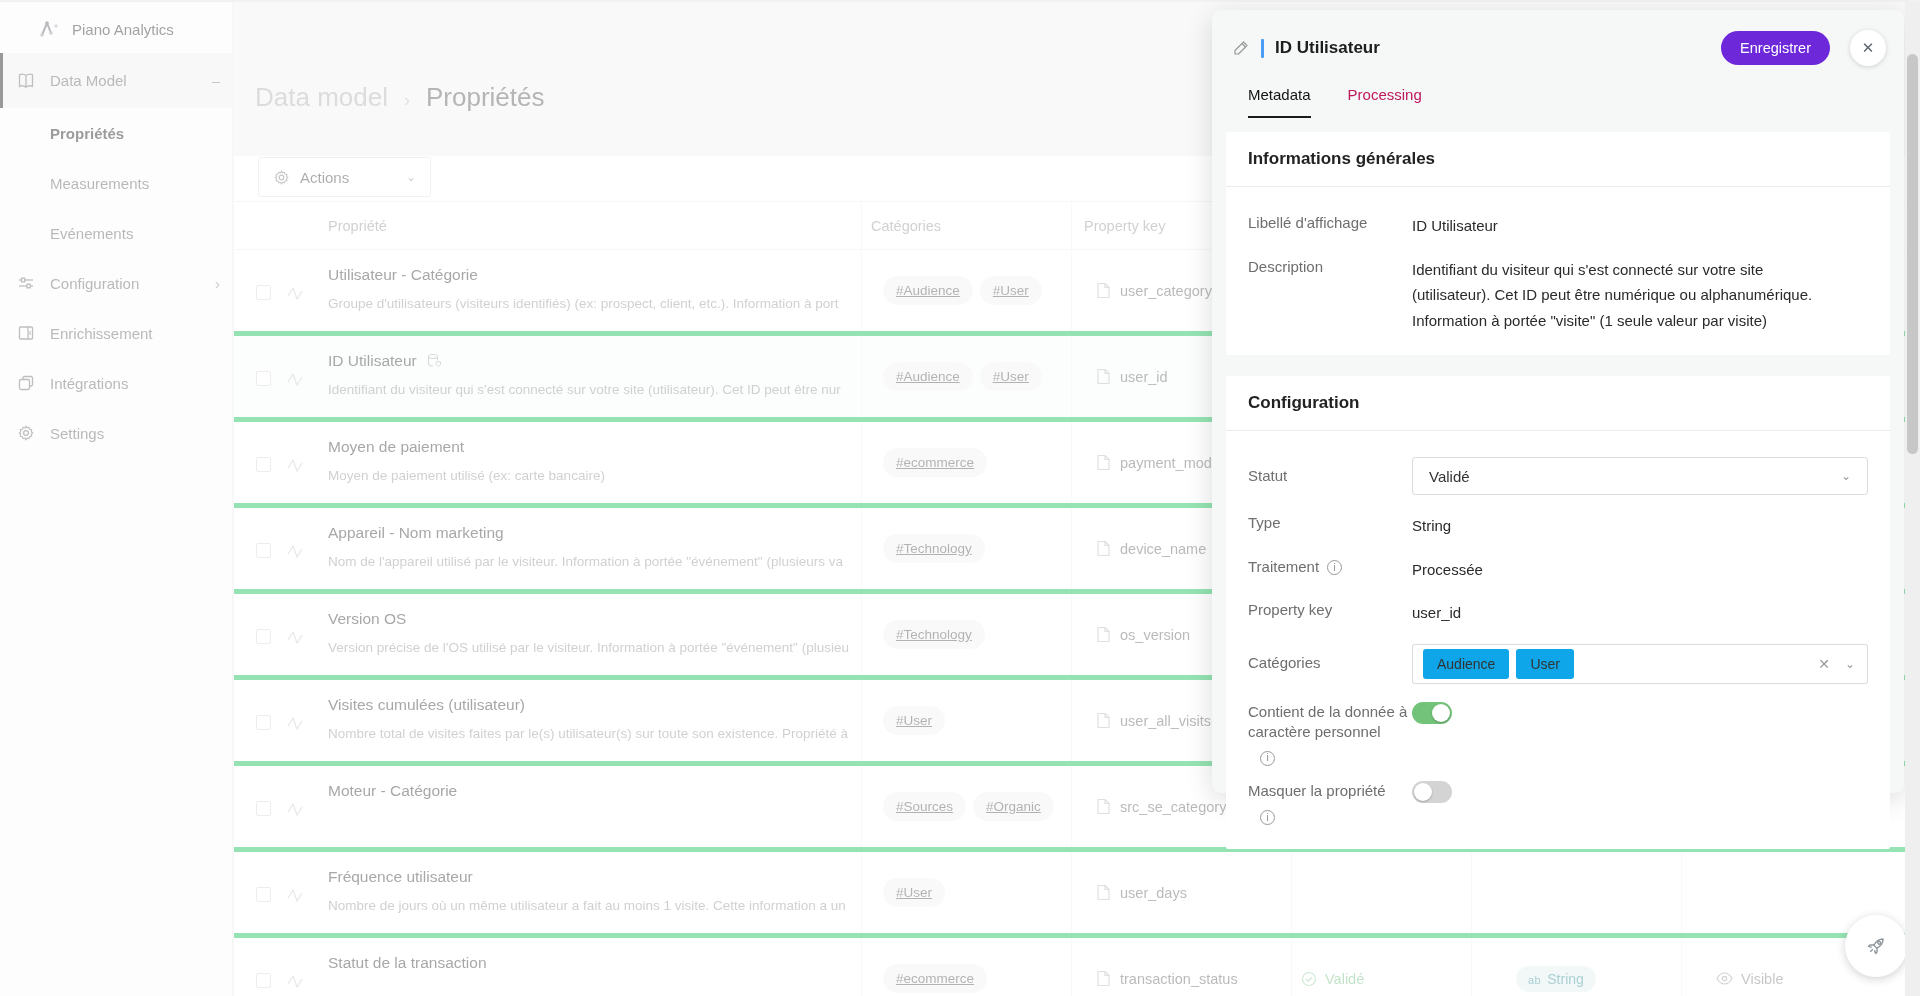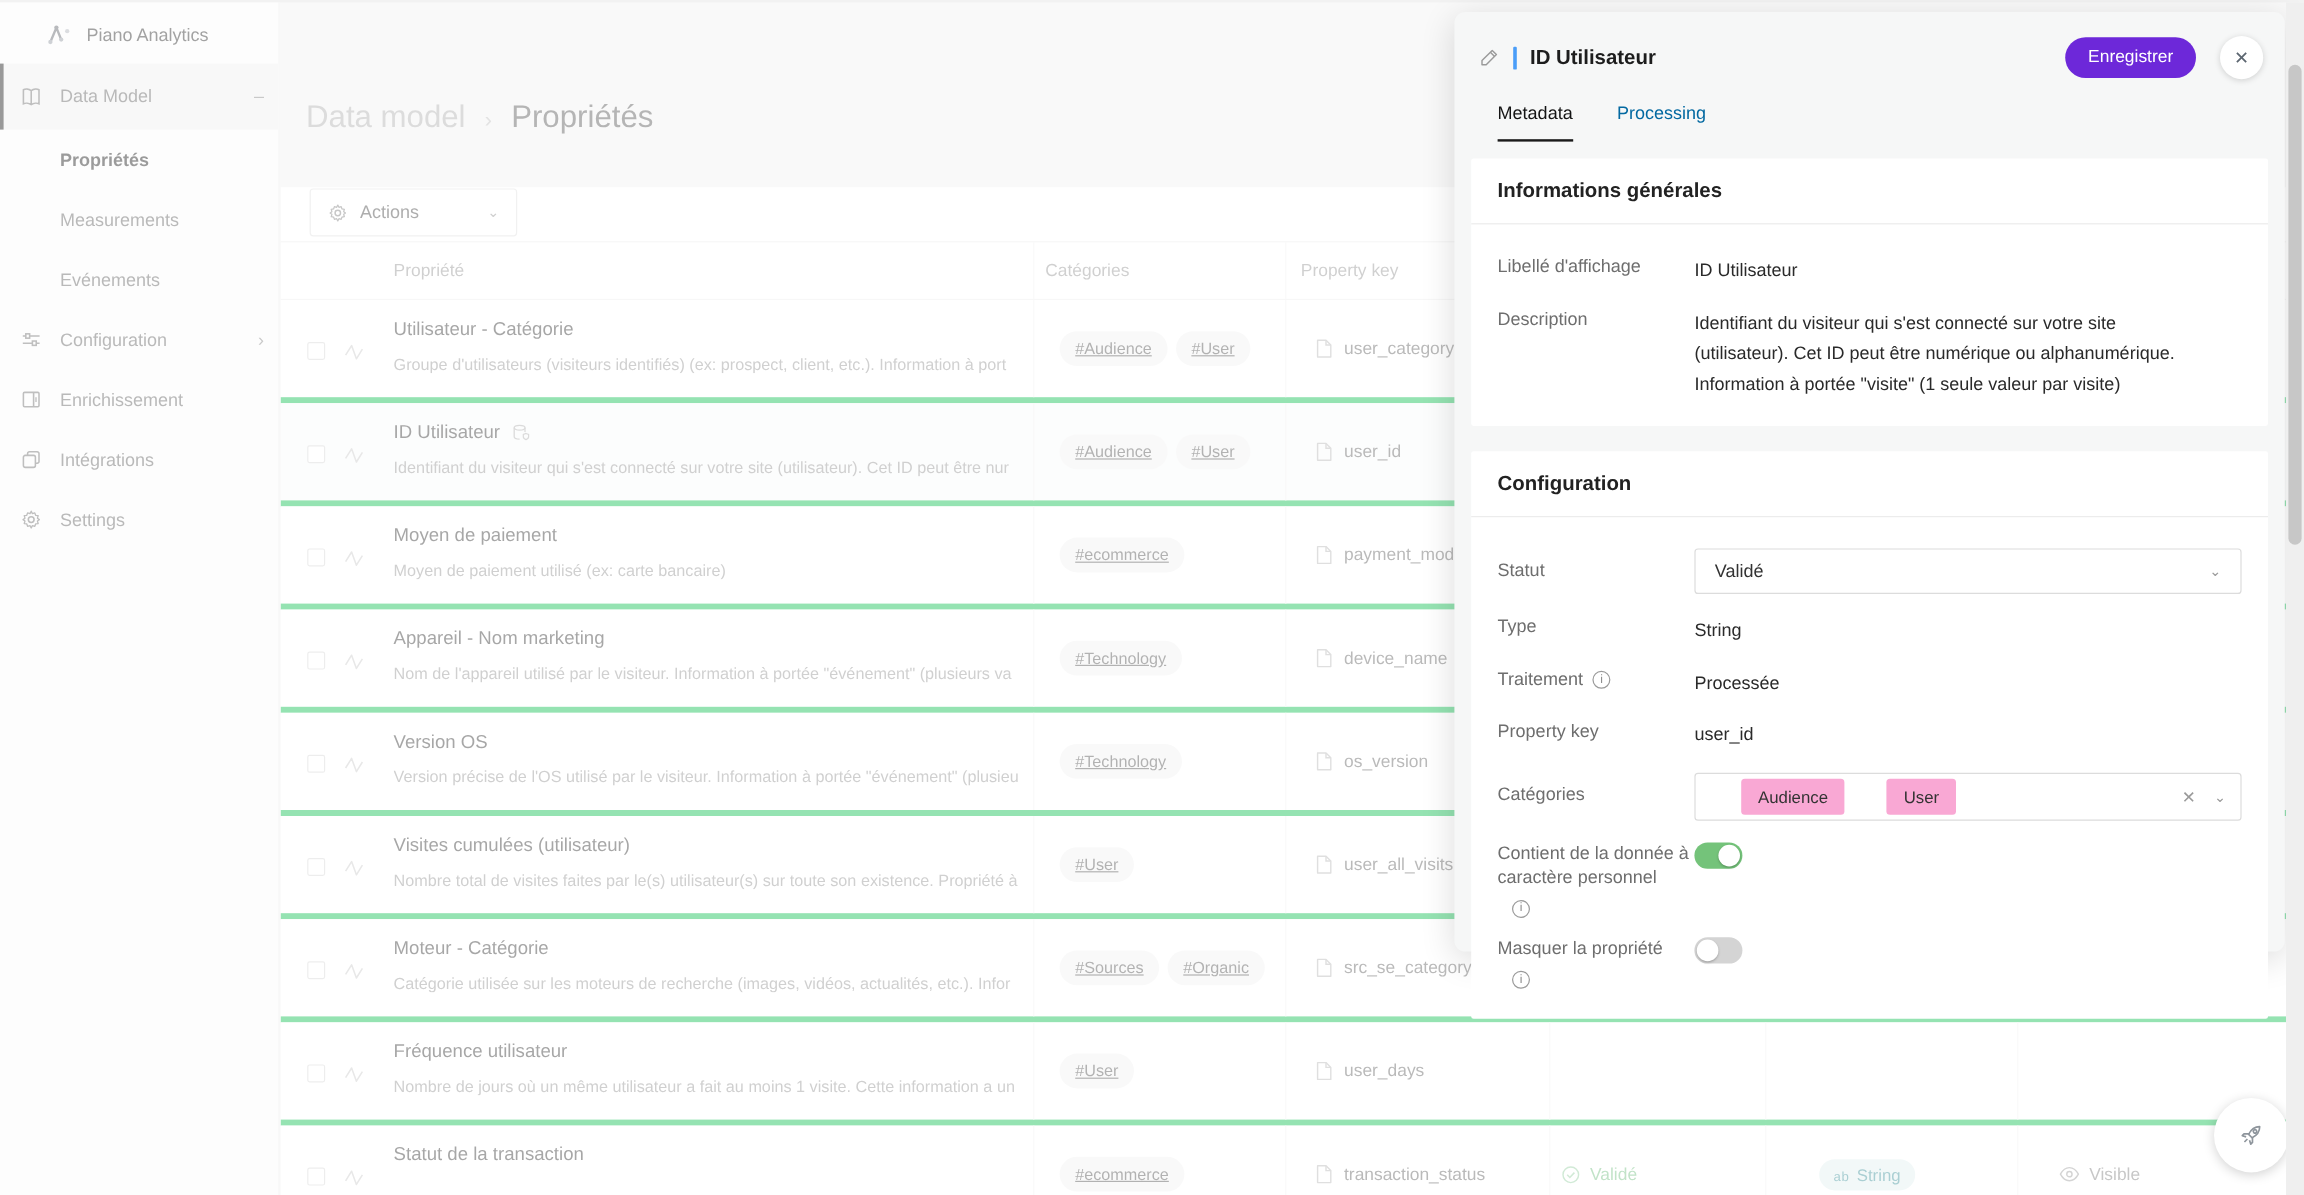--- a/index.html
+++ b/index.html
@@ -75,37 +75,37 @@
   .panel { position:absolute; left:1212px; top:10px; width:692px; height:783px; background:#f6f7f7;
     border-radius:9px; box-shadow:0 6px 28px rgba(0,0,0,0.14); z-index:100; }
   .p-header { display:flex; align-items:center; padding:20px 18px 0 20px; gap:11px; }
   .p-caret { width:3px; height:19px; background:#4a9df8; border-radius:1px; }
   .p-title { font-size:17px; font-weight:bold; color:#1d1d1d; flex:1; }
   .save-btn { background:#6d28d9; color:#fff; border:none; border-radius:17px; height:34px; padding:0 19px;
     font-size:14.5px; font-family:inherit; cursor:pointer; }
   .close-btn { width:36px; height:36px; border-radius:50%; background:#fff; box-shadow:0 1px 5px rgba(0,0,0,0.16);
     display:flex; align-items:center; justify-content:center; color:#5c6670; font-size:15px; cursor:pointer; margin-left:9px; }
   .p-tabs { display:flex; gap:37px; padding:20px 0 0 36px; font-size:15px; }
-  .p-tab { color:#0369a1; padding-bottom:13px; cursor:pointer; }
+  .p-tab { color:#be185d; padding-bottom:13px; cursor:pointer; }
   .p-tab.active { color:#141414; border-bottom:2px solid #1a1a1a; }
   .p-body { padding:14px 14px 0 14px; }
   .card { background:#fff; border-radius:2px; margin-bottom:21px; }
   .card-title { padding:17px 22px; font-size:17px; font-weight:bold; color:#222; border-bottom:1px solid #ececec; }
   .card-rows { padding:8px 22px 22px 22px; }
   .f-row { display:flex; padding-top:18px; align-items:flex-start; }
   .f-label { width:164px; flex:0 0 164px; font-size:15px; color:#6e6e6e; line-height:1.35; }
   .f-value { flex:1; font-size:15px; color:#2a2a2a; line-height:1.7; padding-right:30px; }
   .f-row.center { align-items:center; }
   .select-box { flex:1; height:38px; border:1px solid #dcdcdc; border-radius:3px; background:#fff;
     display:flex; align-items:center; padding:0 16px; font-size:15px; color:#333; cursor:pointer; }
   .select-box .sp { flex:1; }
   .select-box .chev { color:#9a9a9a; font-size:12px; }
   .multi-box { flex:1; height:40px; border:1px solid #dcdcdc; border-radius:3px; background:#fff;
     display:flex; align-items:center; padding:0 12px 0 10px; gap:7px; cursor:pointer; }
-  .tag { background:#f9a8d4; border-radius:3px; padding:7px 14px; font-size:14px; color:#333;margin-left:28px; }
+  .tag { background:#0ea5e9; border-radius:3px; padding:7px 14px; font-size:14px; color:#333; }
   .multi-box .sp { flex:1; }
   .multi-box .mx { color:#9a9a9a; font-size:14px; }
   .multi-box .chev { color:#9a9a9a; font-size:12px; margin-left:8px; }
   .toggle { width:40px; height:22px; border-radius:11px; background:#d4d4d4; position:relative; cursor:pointer; flex:0 0 40px; }
   .toggle::after { content:''; position:absolute; top:2px; left:2px; width:18px; height:18px; border-radius:50%;
     background:#fff; box-shadow:0 1px 2px rgba(0,0,0,0.25); }
   .toggle.on { background:#74c37a; }
   .toggle.on::after { left:auto; right:2px; }
   .info { display:inline-flex; width:15px; height:15px; border:1px solid #9a9a9a; border-radius:50%;
     color:#8a8a8a; font-size:10px; align-items:center; justify-content:center; margin-left:8px; vertical-align:middle; }
@@ -426,21 +426,20 @@
     <span class="cb"></span>
     <span class="pulse">
       <svg width="17" height="17" viewBox="0 0 17 17">
             <polyline points="1,11 6,3 10,14 15,6" fill="none" stroke="#cfcfcf" stroke-width="1.3" stroke-linejoin="round"></polyline>
           </svg>
     </span>
     <span class="r-title">
       <span class="r-name-text">Moteur - Catégorie</span>
 
     </span>
-    <span class="r-desc">Catégorie utilisée sur les moteurs de recherche (images, vidéos, actualités, etc.). Infor</span>
     <span class="cats">
           <span class="pill">#Sources</span>
           <span class="pill">#Organic</span>
         </span>
     <span class="keycell">
       <svg width="15" height="17" viewBox="0 0 15 17">
             <path d="M2 1.5 h7 l4 4 V15.5 h-11 z" fill="none" stroke="#bdbdbd" stroke-width="1.2" stroke-linejoin="round"></path>
             <path d="M9 1.5 V5.5 h4" fill="none" stroke="#bdbdbd" stroke-width="1.2"></path>
           </svg>
       <span class="key-text">src_se_category</span>

